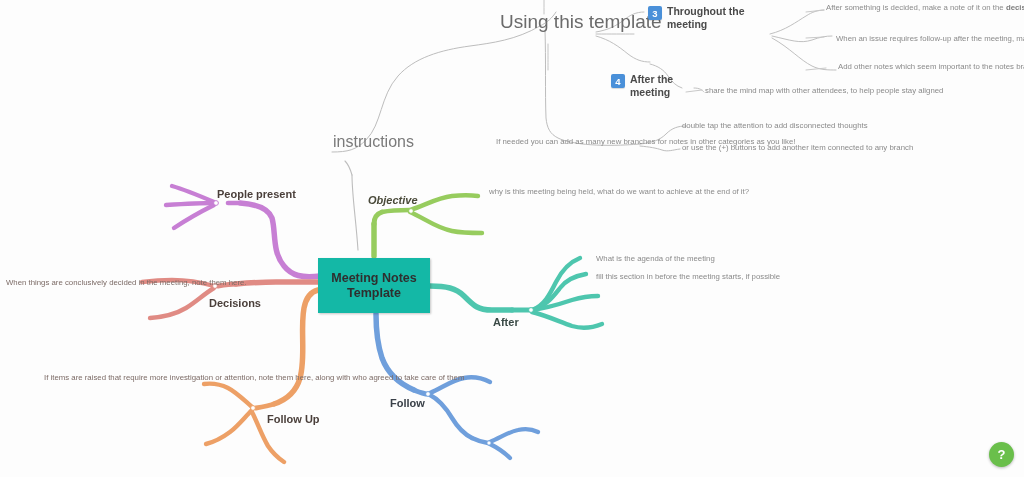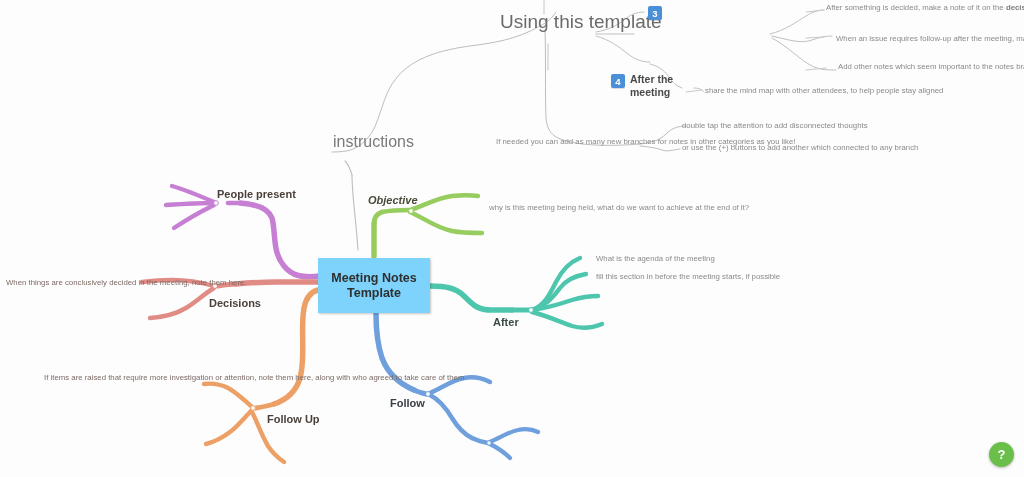--- a/index.html
+++ b/index.html
@@ -8,21 +8,21 @@
     background:#fdfdfd;
     font-family:"Liberation Sans", sans-serif;
     -webkit-font-smoothing:antialiased;
   }
   #canvas{position:absolute;inset:0;width:1024px;height:477px;}
   .lbl{position:absolute;white-space:pre;line-height:1.25;}
 
   
   .central{
     position:absolute;left:318px;top:258px;width:112px;height:55px;
-    background:#7dd3fc;box-shadow:1px 1px 2px rgba(0,0,0,.22);
+    background:#14b8a6;box-shadow:1px 1px 2px rgba(0,0,0,.22);
     display:flex;flex-direction:column;align-items:center;justify-content:center;
     text-align:center;
   }
   .central .ct{font-size:12.5px;font-weight:bold;color:#2f2f2f;line-height:1.18;}
   .central .cs{font-size:8.5px;color:#3d3d3d;line-height:1.2;margin-top:2px;}
 
   
   .branch-label{font-size:11px;font-weight:bold;color:#4a3f3a;}
   .branch-label.obj{color:#4a4a3a;}
   .branch-label.agd{color:#3a4a46;}
@@ -166,54 +166,55 @@
 <div class="central">
   <div class="ct">Meeting Notes Template</div>
 </div>
 
 <div class="lbl headline" style="left:500px;top:10px;width:100px;">Using this template</div>
 
 <div class="lbl subhead" style="left:333px;top:132px;">instructions</div>
 
 <div class="step" style="left:648px;top:5px;">
   <div class="badge">3</div>
+  <div class="step-text" style="width:84px;">Throughout the meeting</div>
 </div>
 
 <div class="step" style="left:611px;top:73px;">
   <div class="badge">4</div>
   <div class="step-text" style="width:56px;">After the meeting</div>
 </div>
 
 <div class="lbl note" style="left:826px;top:2px;width:190px;"><span>After something is decided, make a note of it on the </span><b>decisions</b></div>
 
 <div class="lbl note" style="left:836px;top:33px;width:188px;"><span>When an issue requires follow-up after the meeting, make a note on the </span></div>
 
 <div class="lbl note" style="left:838px;top:61px;width:180px;">Add other notes which seem important to the notes branch, or anywhere you like</div>
 
 <div class="lbl note" style="left:705px;top:85px;width:160px;">share the mind map with other attendees, to help people stay aligned</div>
 
 <div class="lbl note r" style="left:496px;top:136px;width:140px;">If needed you can add as many new branches for notes in other categories as you like!</div>
 
 <div class="lbl note" style="left:682px;top:120px;width:230px;">double tap the attention to add disconnected thoughts</div>
 
-<div class="lbl note" style="left:682px;top:142px;width:190px;">or use the (+) buttons to add another which connected to any branch</div>
+<div class="lbl note" style="left:682px;top:142px;width:190px;">or use the (+) buttons to add another item connected to any branch</div>
 
 <div class="lbl branch-label" style="left:217px;top:188px;">People present</div>
 
 <div class="lbl branch-label obj" style="left:368px;top:194px;font-style:italic;">Objective</div>
 
 <div class="lbl branch-label agd" style="left:493px;top:316px;">After</div>
 
 <div class="lbl branch-label nts" style="left:390px;top:397px;">Follow</div>
 
 <div class="lbl branch-label" style="left:267px;top:413px;">Follow Up</div>
 
 <div class="lbl branch-label" style="left:209px;top:297px;">Decisions</div>
 
-<div class="lbl note" style="left:489px;top:186px;width:132px;margin-top:16px;">why is this meeting being held, what do we want to achieve at the end of it?</div>
+<div class="lbl note" style="left:489px;top:186px;width:132px;">why is this meeting being held, what do we want to achieve at the end of it?</div>
 
 <div class="lbl note" style="left:596px;top:253px;width:200px;">What is the agenda of the meeting</div>
 
 <div class="lbl note" style="left:596px;top:271px;width:220px;">fill this section in before the meeting starts, if possible</div>
 
 <div class="lbl note dark r" style="left:44px;top:372px;width:162px;">If items are raised that require more investigation or attention, note them here, along with who agreed to take care of them</div>
 
 <div class="lbl note dark r" style="left:6px;top:277px;width:140px;">When things are conclusively decided in the meeting, note them here.</div>
 
 <div class="help">

